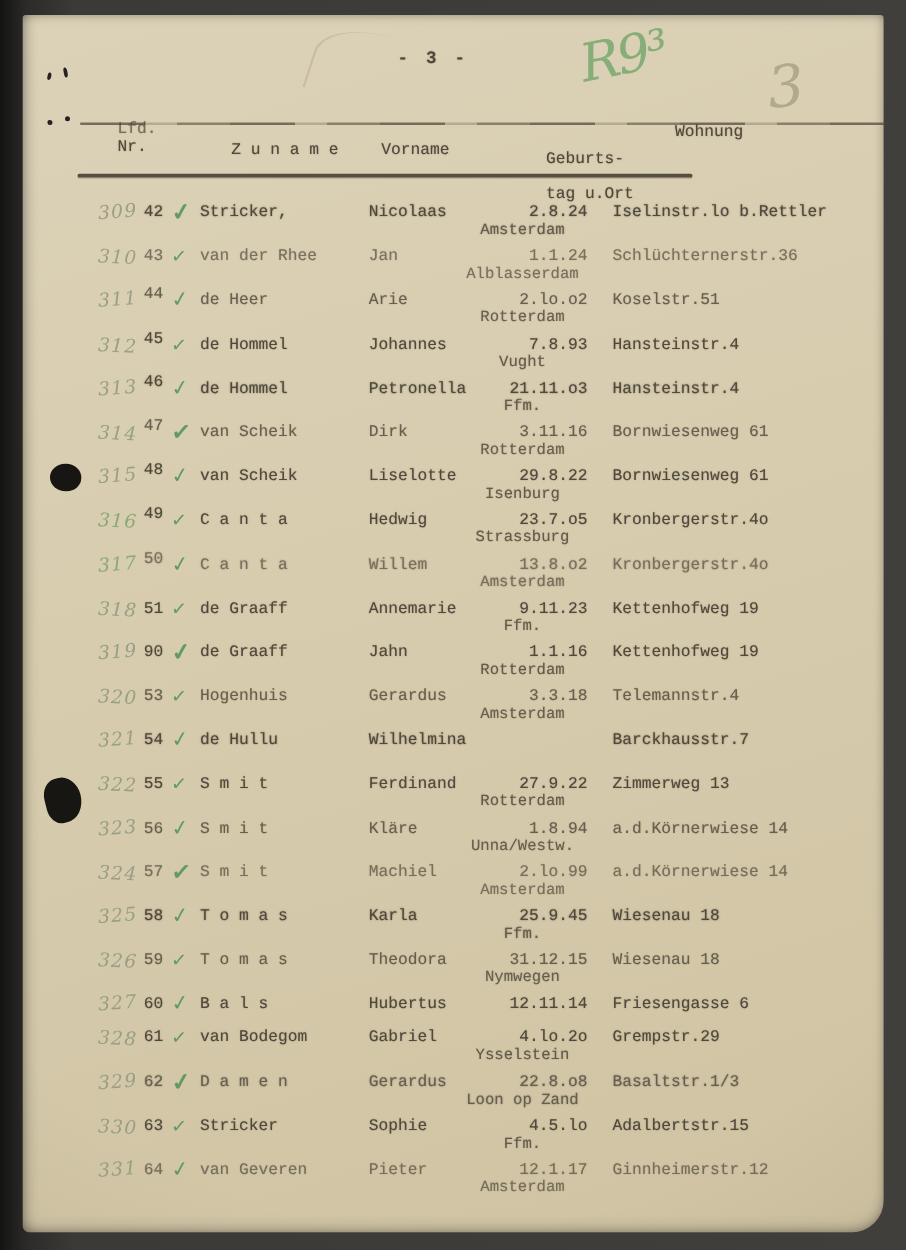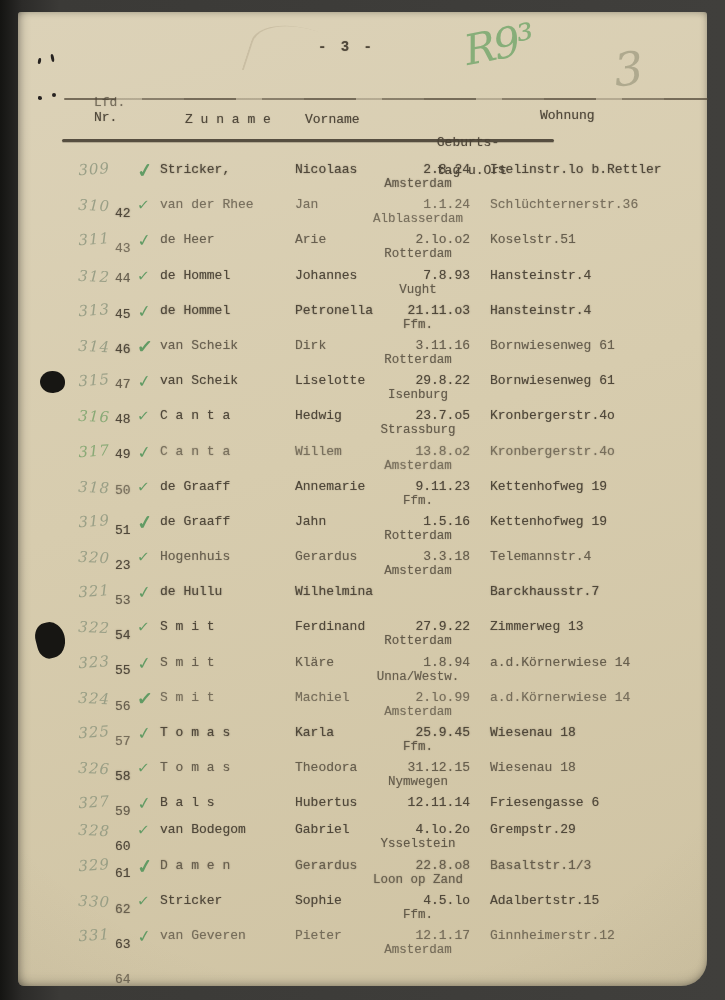--- a/index.html
+++ b/index.html
@@ -40,30 +40,30 @@
   
   .rule-top{position:absolute;left:46px;top:86px;width:644px;height:2px;border-radius:2px;
             background:repeating-linear-gradient(90deg,rgba(84,74,58,.75) 0 52px,rgba(84,74,58,.28) 52px 78px,rgba(84,74,58,.6) 78px 120px);}
   .rule-bottom{position:absolute;left:44px;top:127px;width:492px;height:3px;background:rgba(62,55,43,.85);
                border-radius:2px;box-shadow:0 1px 0 rgba(62,55,43,.25);}
   .hdr{position:absolute;font-size:13px;line-height:14px;}
   .hdr-lfd{left:76px;top:84px;}
   .hdr-nr{left:76px;top:99px;}
   .hdr-zuname{left:167px;top:101px;}
   .hdr-vorname{left:287px;top:101px;}
-  .hdr-geb{left:372px;top:110px;font-family:Liberation Mono, monospace;}
-  .hdr-wohnung{left:522px;top:97px;}
+  .hdr-geb{left:372px;top:94px;font-family:Liberation Mono, monospace;}
+  .hdr-wohnung{left:522px;top:87px;}
   
   .tbody{position:absolute;left:0;top:150px;width:689px;}
   .row{position:relative;height:35.2px;font-size:13px;line-height:14px;}
   .row.single{height:27px;}
   .row>span{position:absolute;top:1px;}
   .serial{left:38px;width:54px;text-align:right;font-family:"DejaVu Serif",serif;font-style:italic;
           font-size:15px;color:rgba(142,150,127,.85);letter-spacing:1px;transform:rotate(-4deg);}
-  .num{left:97px;margin-top:44px;}
+  .num{left:97px;}
   .check{left:119px;top:-2px;font-family:"DejaVu Serif",serif;font-size:17px;
          color:rgba(84,150,92,.9);transform:rotate(-8deg);}
   .zuname{left:142px;}
   .vorname{left:277px;}
   .geb{left:340px;width:120px;}
   .date{display:block;width:112px;text-align:right;}
   .place{display:block;width:120px;text-align:center;margin-top:0px;font-size:12.5px;opacity:.85;}
   .wohnung{left:472px;}
   
   .row:nth-child(3n) .t{opacity:.82;}
@@ -230,26 +230,26 @@
     <span class="vorname t">Annemarie</span>
     <span class="geb">
       <span class="date t">9.11.23</span>
       <span class="place t">Ffm.</span>
     </span>
     <span class="wohnung t">Kettenhofweg 19</span>
   </div>
 
   <div class="row">
     <span class="serial">319</span>
-    <span class="num t">23</span>
+    <span class="num t">90</span>
     <span class="check">✓</span>
     <span class="zuname t">de Graaff</span>
     <span class="vorname t">Jahn</span>
     <span class="geb">
-      <span class="date t">1.5.16</span>
+      <span class="date t">1.1.16</span>
       <span class="place t">Rotterdam</span>
     </span>
     <span class="wohnung t">Kettenhofweg 19</span>
   </div>
 
   <div class="row">
     <span class="serial">320</span>
     <span class="num t">53</span>
     <span class="check">✓</span>
     <span class="zuname t">Hogenhuis</span>

